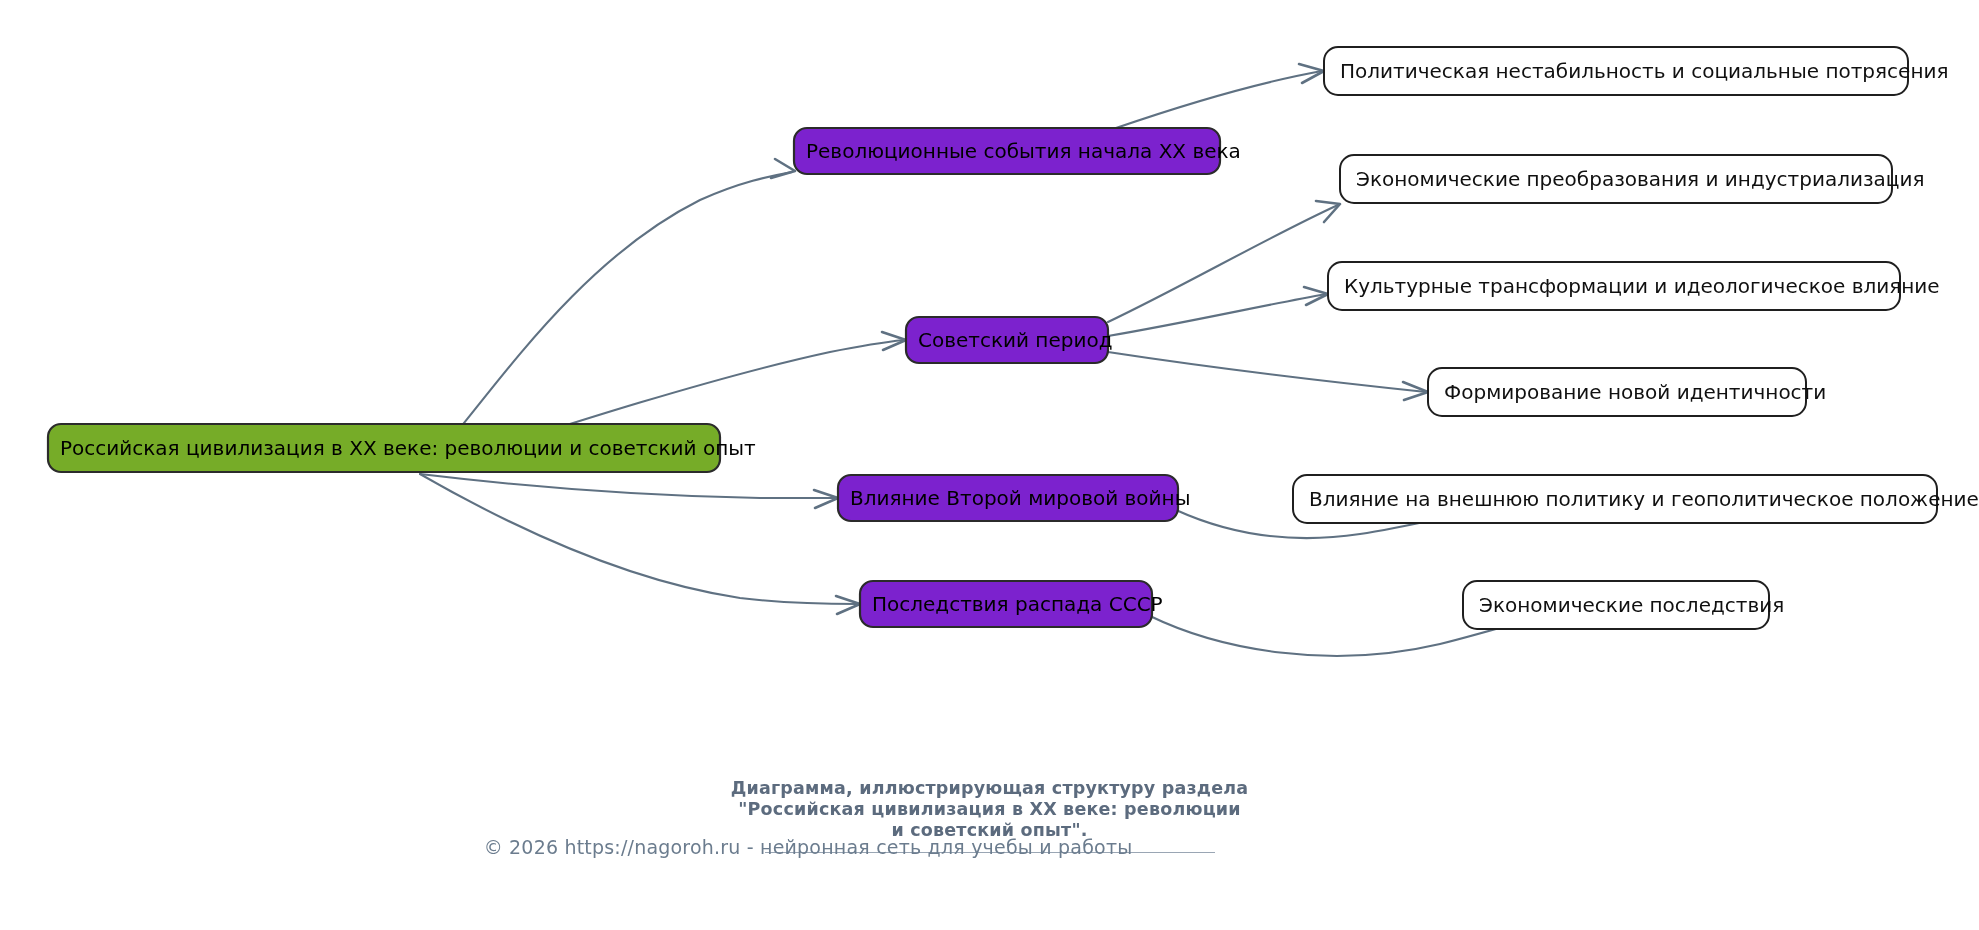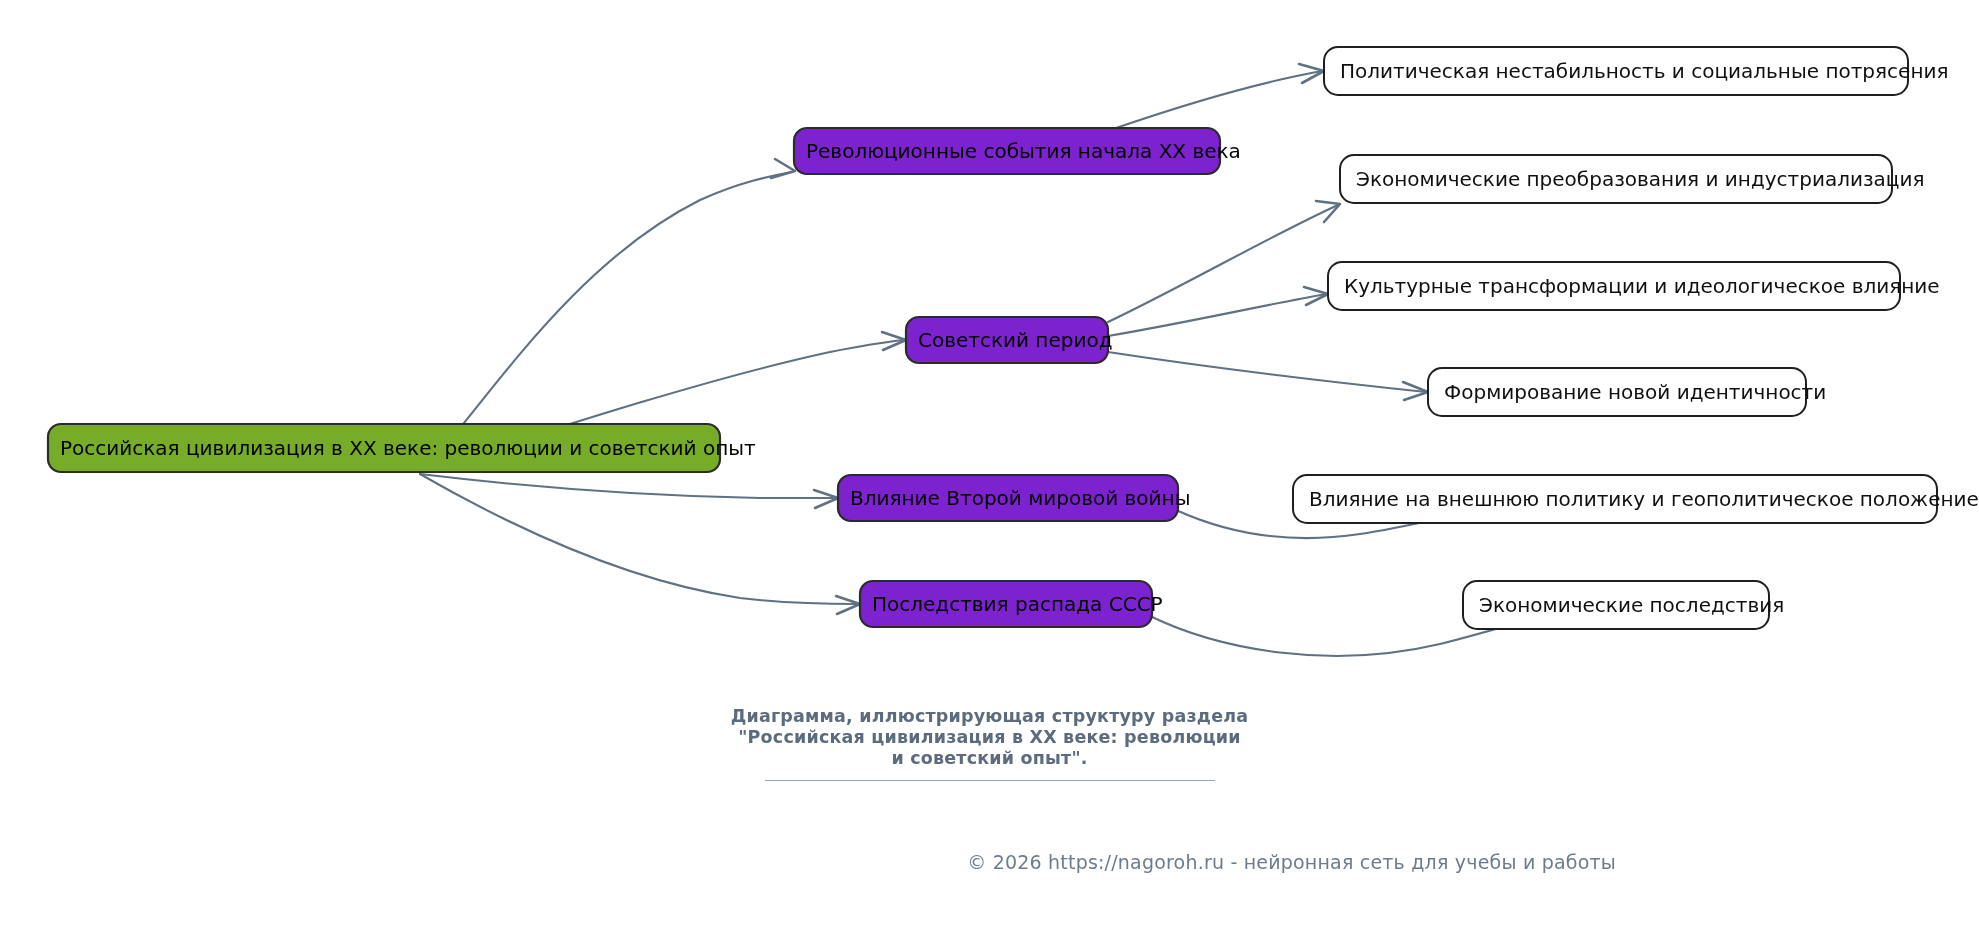--- a/index.html
+++ b/index.html
@@ -64,21 +64,21 @@
   .arrowhead {
     fill: none;
     stroke: #5f7182;
     stroke-width: 2.6;
     stroke-linecap: round;
     stroke-linejoin: round;
   }
   .caption-block {
     position: absolute;
     left: 0;
-    top: 706px;
+    top: 778px;
     width: 1979px;
     text-align: center;
   }
   .caption-line {
     font-family: "DejaVu Sans", "Liberation Sans", sans-serif;
     font-size: 17.5px;
     font-weight: bold;
     color: #5c6b7e;
     line-height: 21px;
     letter-spacing: 0.2px;
@@ -87,26 +87,25 @@
     width: 450px;
     height: 0;
     border-top: 1px solid #9aa6b4;
     margin: 11px auto 0 auto;
   }
   .footer-line {
     position: absolute;
     left: 0;
     top: 836px;
     width: 1616px;
-    text-align: right;
+    text-align: center;
     font-family: "DejaVu Sans", "Liberation Sans", sans-serif;
     font-size: 19px;
     color: #6b7c8e;
     letter-spacing: 0.2px;
-    margin-top: 15px;
   }
 </style>
 </head>
 <body>
 
 <div id="diagram-root">
 
   <svg class="mindmap" viewBox="0 0 1979 930" xmlns="http://www.w3.org/2000/svg">
 
     <g>

